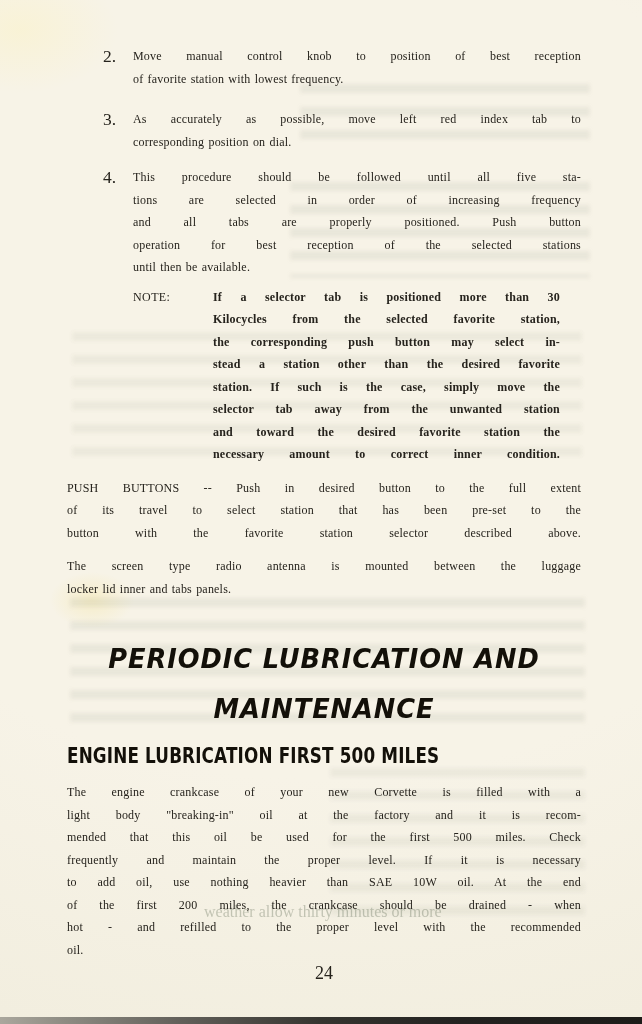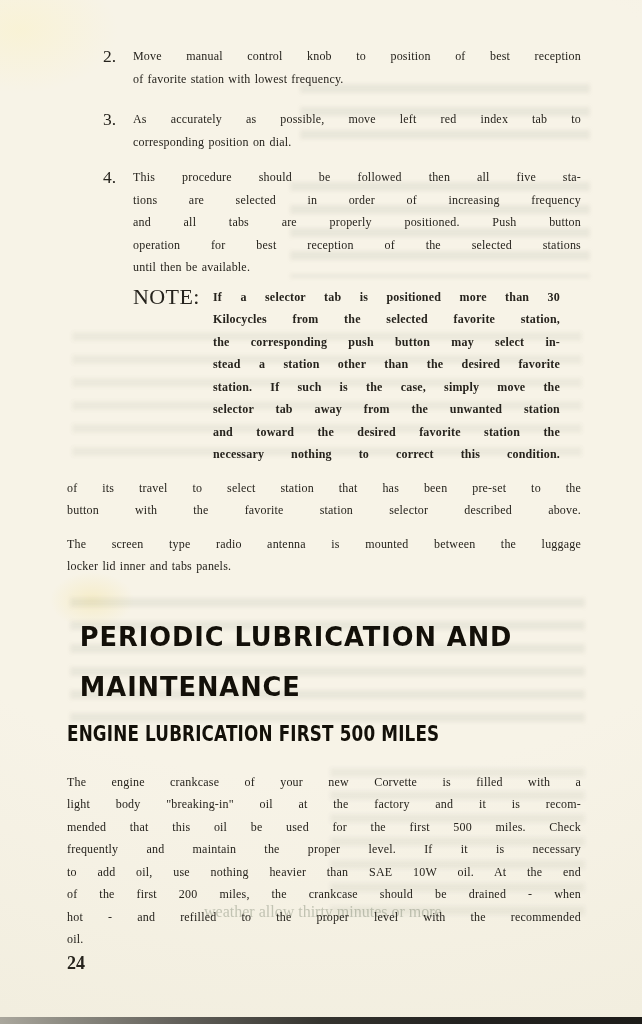--- a/index.html
+++ b/index.html
@@ -39,54 +39,57 @@
     width: 30px; flex-shrink: 0;
     font-size: 17.5px; line-height: 22.5px;
   }
   .list-item .lines { flex: 1; min-width: 0; }
   .mb18 { margin-bottom: 18px; }
   .mb13 { margin-bottom: 13px; }
   .mb7  { margin-bottom: 7px; }
   .note { display: flex; margin-left: 66px; margin-right: 21px; }
   .note .note-label {
     width: 80px; flex-shrink: 0;
-    font-size: 22px; line-height: 22.5px; letter-spacing: 0.4px;
+    font-size: 12px; line-height: 22.5px; letter-spacing: 0.4px;
   }
   .note .lines { flex: 1; min-width: 0; font-weight: bold; }
   .para { margin-top: 11px; }
   .heading {
     margin-top: 34px;
+    text-align: center;
     font-family: "DejaVu Sans", sans-serif;
     font-weight: bold;
     color: #131009;
+    font-style: italic;
   }
   .heading .h-line {
     font-size: 27px;
     line-height: 50px;
     letter-spacing: 1px;
     transform: scaleX(0.95);
   }
   .subheading {
     margin-top: 9px;
     font-family: "DejaVu Sans", sans-serif;
     font-weight: bold;
     font-size: 21px;
     line-height: 26px;
     letter-spacing: 0.2px;
     color: #131009;
     transform: scaleX(0.80);
     transform-origin: left center;
     white-space: nowrap;
   }
-  .body-block { margin-top: 24px; }
+  .body-block { margin-top: 12px; }
   .page-number {
     margin-top: 1px;
+    text-align: center;
     font-size: 18px;
     line-height: 22px;
-    font-weight: bold;
+    font-weight: normal;
     color: #26231d;
   }
   
   .ghost {
     position: absolute;
     z-index: 1;
     background: repeating-linear-gradient(180deg,
       rgba(122,128,108,0.10) 0px, rgba(122,128,108,0.10) 9px,
       rgba(122,128,108,0) 9px, rgba(122,128,108,0) 23px);
     filter: blur(2px);
@@ -137,43 +140,44 @@
       <span class="num">3.</span>
       <div class="lines">
         <div class="ln j">As accurately as possible, move left red index tab to</div>
         <div class="ln">corresponding position on dial.</div>
       </div>
     </div>
 
     <div class="list-item mb7">
       <span class="num">4.</span>
       <div class="lines">
-        <div class="ln j">This procedure should be followed then all five sta-</div>
+        <div class="ln j">This procedure should be followed until all five sta-</div>
         <div class="ln j">tions are selected in order of increasing frequency</div>
         <div class="ln j">and all tabs are properly positioned.  Push button</div>
         <div class="ln j">operation for best reception of the selected stations</div>
         <div class="ln">until then be available.</div>
       </div>
     </div>
 
     <div class="note">
       <span class="note-label">NOTE:</span>
       <div class="lines">
         <div class="ln j">If a selector tab is positioned more than 30</div>
         <div class="ln j">Kilocycles from the selected favorite station,</div>
         <div class="ln j">the corresponding push button may select in-</div>
         <div class="ln j">stead a station other than the desired favorite</div>
         <div class="ln j">station.  If such is the case, simply move the</div>
         <div class="ln j">selector tab away from the unwanted station</div>
         <div class="ln j">and toward the desired favorite station the</div>
-        <div class="ln j">necessary nothing to correct this condition.</div>
+        <div class="ln j">necessary amount to correct inner condition.</div>
       </div>
     </div>
 
     <div class="para">
+      <div class="ln j">PUSH BUTTONS -- Push in desired button to the full extent</div>
       <div class="ln j">of its travel to select station that has been pre-set to the</div>
       <div class="ln j">button with the favorite station selector described above.</div>
     </div>
 
     <div class="para">
       <div class="ln j">The screen type radio antenna is mounted between the luggage</div>
       <div class="ln">locker lid inner and tabs panels.</div>
     </div>
 
     <div class="heading">

